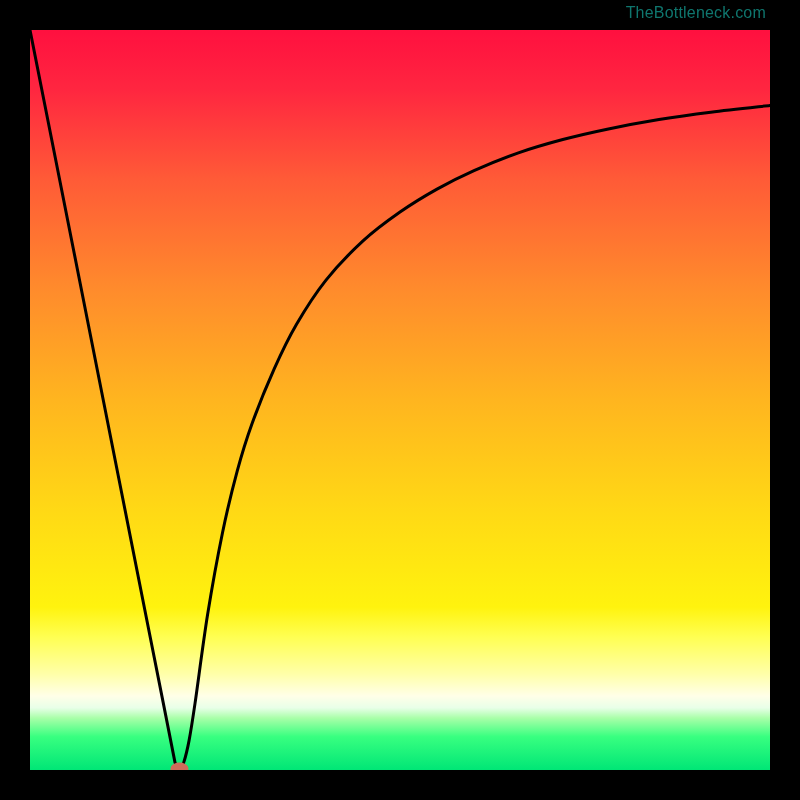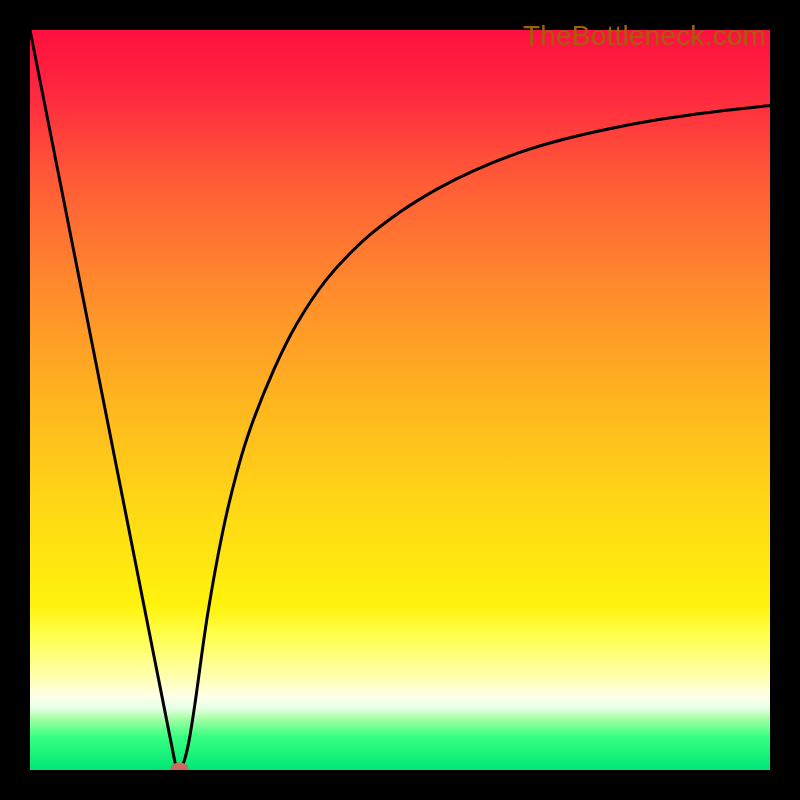--- a/index.html
+++ b/index.html
@@ -22,25 +22,24 @@
     left: 0;
     top: 0;
     width: 100%;
     height: 100%;
   }
   .watermark {
     position: absolute;
     top: 4px;
     right: 34px;
     font-family: Arial, Helvetica, sans-serif;
-    font-size: 28px;
-    color: #a16207;
+    font-size: 16px;
+    color: #0f766e;
     font-weight: 400;
     letter-spacing: 0.2px;
-    margin-top: 16px;
   }
   svg.curve-layer {
     position: absolute;
     left: 0;
     top: 0;
     width: 100%;
     height: 100%;
   }
   svg.marker-layer {
     position: absolute;

